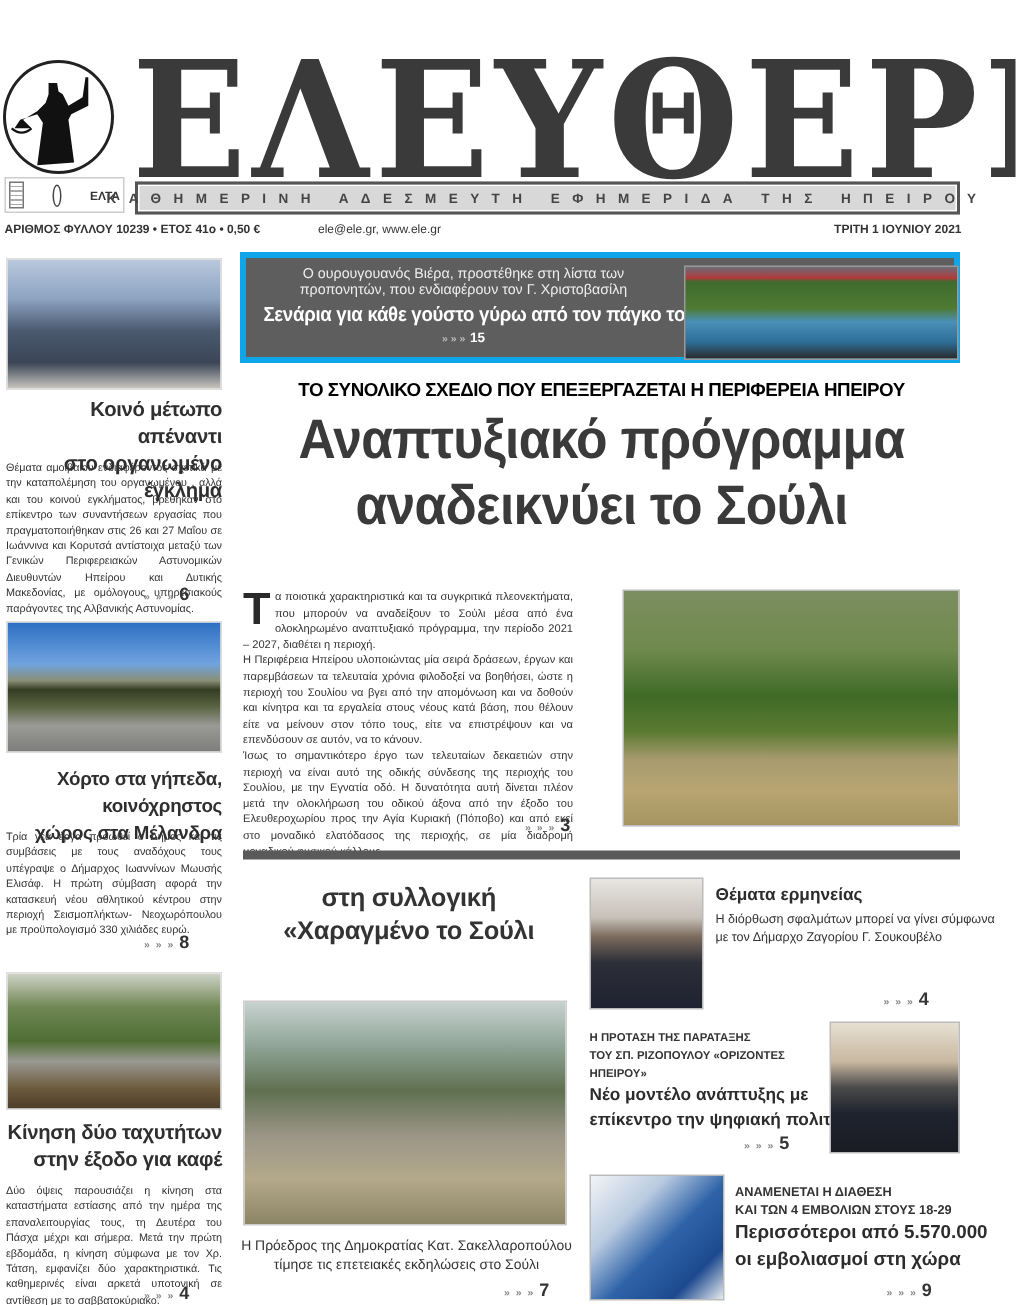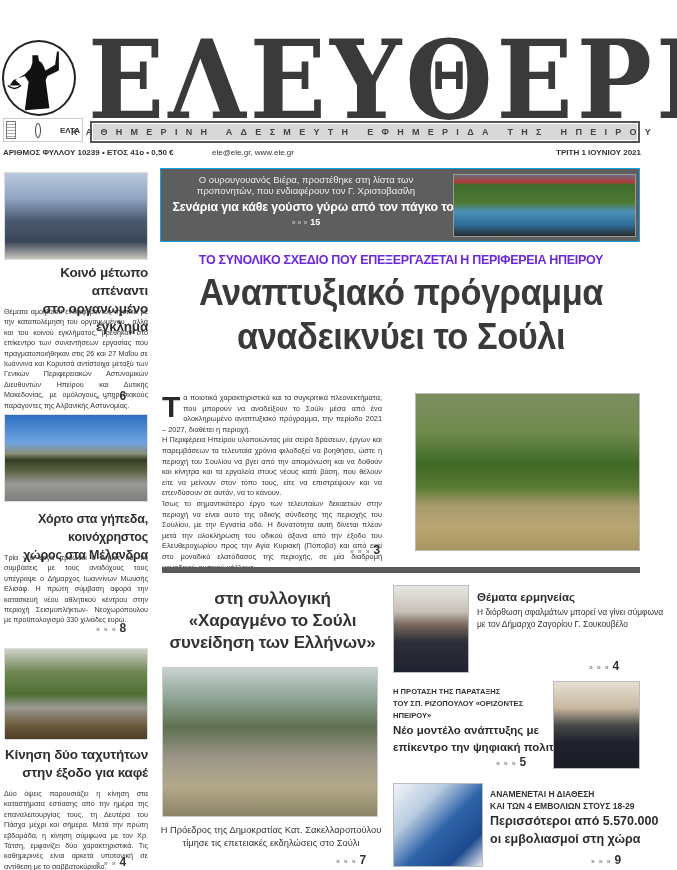--- a/index.html
+++ b/index.html
@@ -15,39 +15,39 @@
   .badge-round { width: 15px; height: 15px; border: 1.5px solid #444; border-radius: 50%; }
   .badge-elta { font-size: 8px; font-weight: bold; color: #333; font-family: "Liberation Sans", sans-serif; }
   .title { left: 88px; top: 34px; width: 560px; height: 86px; font-family: "DejaVu Serif", serif; font-weight: bold; font-size: 100px; line-height: 86px; color: #3a3a3a; letter-spacing: 4px; transform: scaleY(1.08); transform-origin: top left; white-space: nowrap; }
   .tagline { left: 90px; top: 121px; width: 550px; height: 22px; border: 2px solid #555; background: #d8d8d8; box-shadow: inset 0 0 0 1px #fff; display: flex; align-items: center; justify-content: center; font-size: 9px; font-weight: bold; color: #444; letter-spacing: 8.3px; white-space: nowrap; }
   .infobar { left: 0; top: 148px; width: 677px; height: 14px; font-size: 8px; font-weight: bold; color: #333; }
   .info-left { left: 3px; top: 0; }
   .info-mid { left: 212px; top: 0; font-weight: normal; }
   .info-right { right: 36px; top: 0; }
 
   
-  .sports { left: 160px; top: 168px; width: 480px; height: 74px; background: #5e5e5e; border: 1px solid #0ea5e9; }
+  .sports { left: 160px; top: 168px; width: 480px; height: 74px; background: #5e5e5e; border: 4px solid #0ea5e9; }
   .sports-text { left: 0; top: 0; width: 290px; height: 74px; text-align: center; color: #fff; }
   .sports-kicker { font-size: 9.5px; line-height: 11px; padding-top: 5px; color: #eee; }
   .sports-head { font-size: 13.5px; font-weight: bold; margin-top: 3px; letter-spacing: -0.2px; white-space: nowrap; transform: scaleX(0.92); }
   .sports-page { font-size: 9px; font-weight: bold; margin-top: 3px; }
   .sports-photo { left: 292px; top: 5px; width: 183px; height: 63px; border: 1px solid #999; background: linear-gradient(180deg, #6b6d78 0%, #b23a3a 12%, #3f6b2d 16%, #4f7a33 45%, #4a90b8 60%, #2d6e98 82%, #2b2b2b 100%); }
 
   
   .lphoto { left: 4px; width: 144px; border: 1px solid #ddd; }
   .ph-police { top: 172px; height: 88px; background: linear-gradient(180deg, #b9c8dc 0%, #8ea4c2 30%, #4b5a70 55%, #3a4556 80%, #c9c5be 100%); }
   .ph-field { top: 414px; height: 88px; background: linear-gradient(180deg, #2e6fc2 0%, #6fa3e0 32%, #8a8f78 45%, #343d22 52%, #596240 65%, #9a9a96 80%, #7d7d7b 100%); }
   .ph-cafe { top: 648px; height: 92px; background: linear-gradient(180deg, #cfd3c8 0%, #6f8754 25%, #4f6e34 50%, #9a9992 65%, #6d5b3e 85%, #4d3d28 100%); }
   .l-head { left: 4px; width: 144px; text-align: right; font-weight: bold; color: #2f2f2f; font-size: 13.5px; line-height: 18px; letter-spacing: -0.2px; }
   .l-body { left: 4px; width: 144px; font-size: 7.2px; line-height: 10.4px; text-align: justify; color: #333; }
   .pg { font-size: 12px; font-weight: bold; color: #333; }
   .pg .arr { font-size: 7px; color: #888; letter-spacing: 1px; margin-right: 3px; }
 
   
-  .kicker-main { left: 162px; top: 253px; width: 478px; text-align: center; font-size: 12.5px; font-weight: bold; color: #6d28d9; letter-spacing: -0.3px; white-space: nowrap; }
+  .kicker-main { left: 162px; top: 253px; width: 478px; text-align: center; font-size: 12.5px; font-weight: bold; color: #000000; letter-spacing: -0.3px; white-space: nowrap; }
   .main-head { left: 162px; top: 271px; width: 478px; text-align: center; font-size: 37px; line-height: 44px; font-weight: bold; color: #3a3a3a; letter-spacing: -0.5px; transform: scaleX(0.93); transform-origin: center top; }
   .main-body { left: 162px; top: 393px; width: 220px; font-size: 7.4px; line-height: 10.6px; color: #333; text-align: justify; }
   .dropcap { float: left; font-size: 30px; line-height: 26px; font-weight: bold; margin-right: 3px; margin-top: 1px; color: #2a2a2a; }
   .main-photo { left: 415px; top: 393px; width: 225px; height: 158px; border: 1px solid #bbb; background: linear-gradient(180deg, #7c8e60 0%, #6f8a4d 25%, #3f6a26 45%, #5a7a32 60%, #a89b6e 72%, #b8a572 85%, #a79561 100%); }
   .main-rule { left: 162px; top: 567px; width: 478px; height: 6px; background: #5a5a5a; }
 
   
   .souli-head { left: 160px; top: 588px; width: 225px; text-align: center; font-size: 17px; line-height: 22px; font-weight: bold; color: #333; letter-spacing: -0.2px; }
   .souli-photo { left: 162px; top: 667px; width: 216px; height: 150px; border: 1px solid #ccc; background: linear-gradient(180deg, #c8d2cf 0%, #8fa497 20%, #5f7050 40%, #9b9587 60%, #b3a98a 80%, #8c8466 100%); }
   .souli-cap { left: 158px; top: 824px; width: 226px; text-align: center; font-size: 9.3px; line-height: 13px; color: #333; }
@@ -140,21 +140,20 @@
 </div>
 <div class="abs pg" style="left:350px;top:543px;">
   <span class="arr">» » »</span><span>3</span>
 </div>
 <div class="abs main-photo"></div>
 <div class="abs main-rule"></div>
 
 <div class="abs souli-head">
   <div>στη συλλογική</div>
   <div>«Χαραγμένο το Σούλι</div>
-  <div>συνείδηση των Ελλήνων»</div>
 </div>
 <div class="abs souli-photo"></div>
 <div class="abs souli-cap">
   <div>Η Πρόεδρος της Δημοκρατίας Κατ. Σακελλαροπούλου</div>
   <div>τίμησε τις επετειακές εκδηλώσεις στο Σούλι</div>
 </div>
 <div class="abs pg" style="left:336px;top:853px;">
   <span class="arr">» » »</span><span>7</span>
 </div>
 

